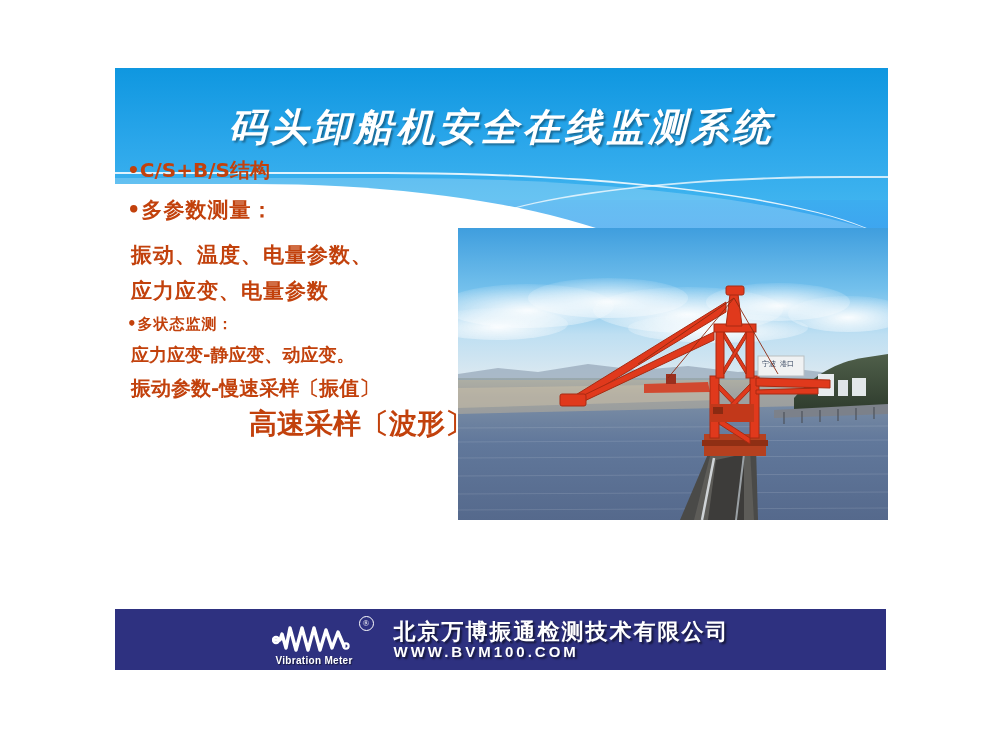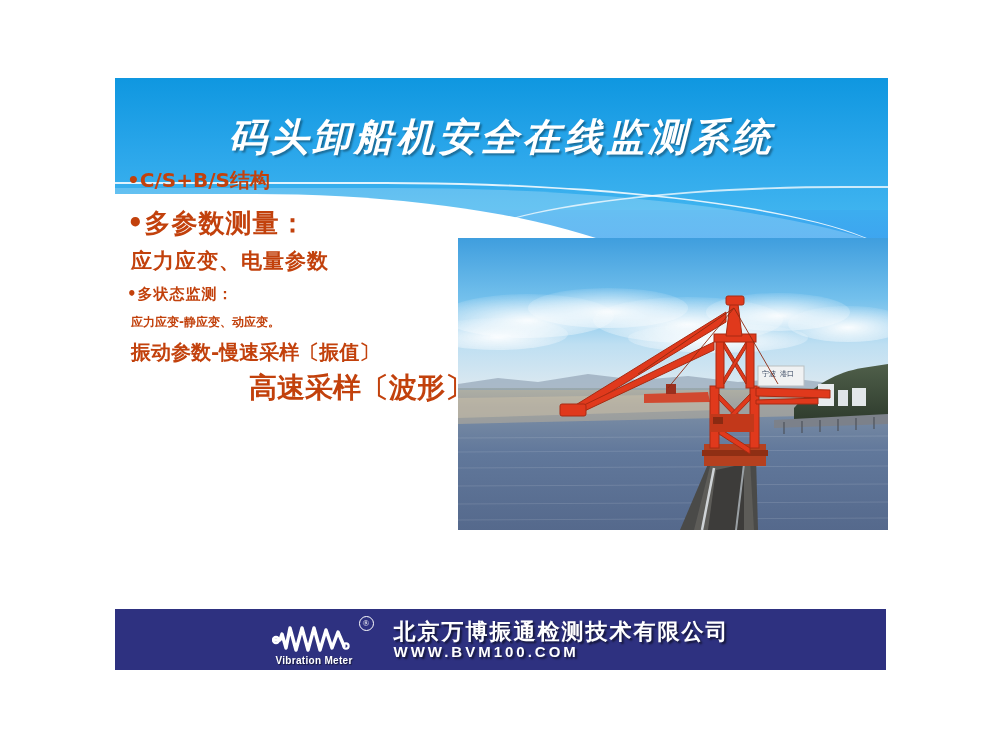--- a/index.html
+++ b/index.html
@@ -12,21 +12,21 @@
     height: 750px;
     position: relative;
     overflow: hidden;
     font-family: "Liberation Sans", "DejaVu Sans", sans-serif;
   }
 
   
   #slide {
     position: absolute;
     left: 115px;
-    top: 78px;
+    top: 68px;
     width: 773px;
     height: 476px;
     background: #ffffff;
     overflow: hidden;
   }
 
   
   .blue-band {
     position: absolute;
     left: 0; top: 0;
@@ -117,25 +117,25 @@
     z-index: 6;
   }
   .bline {
     color: #c2410c;
     font-weight: bold;
     font-family: "DejaVu Sans", "Liberation Sans", sans-serif;
     white-space: nowrap;
     line-height: 1.0;
   }
   .bline.b1   { font-size: 20px; margin-bottom: 20px; letter-spacing: 0px; }
-  .bline.b2   { font-size: 26px; margin-bottom: 15px; letter-spacing: 1px; }
+  .bline.b2   { font-size: 21px; margin-bottom: 24px; letter-spacing: 1px; }
   .bline.ind  { font-size: 21px; margin-bottom: 15px; letter-spacing: 1px; padding-left: 4px;}
   .bline.b3   { font-size: 21px; margin-bottom: 15px; letter-spacing: 1px; }
   .bline.b4   { font-size: 15px; margin-bottom: 14px; letter-spacing: 1px; }
-  .bline.b5   { font-size: 12px; margin-bottom: 14px; letter-spacing: 0px; padding-left: 4px;}
+  .bline.b5   { font-size: 18px; margin-bottom: 14px; letter-spacing: 0px; padding-left: 4px;}
   .bline.b6   { font-size: 20px; margin-bottom: 12px; letter-spacing: 0px; padding-left: 4px;}
   .bline.b7   { font-size: 28px; letter-spacing: 0px; padding-left: 118px; text-align: center; }
 
   
   .photo {
     position: absolute;
     left: 343px;
     top: 160px;
     width: 430px;
     height: 292px;
@@ -223,20 +223,21 @@
   <div class="swoosh-white"></div>
   <div class="swoosh-white2"></div>
   <div class="swoosh-line-a"></div>
   <div class="swoosh-line-b"></div>
 
   <div class="slide-title">码头卸船机安全在线监测系统</div>
 
   <div class="bullets">
     <div class="bline b1">•C/S+B/S结构</div>
     <div class="bline b2">•多参数测量：</div>
+    <div class="bline ind">振动、温度、电量参数、</div>
     <div class="bline ind">应力应变、电量参数</div>
     <div class="bline b4">•多状态监测：</div>
     <div class="bline b5">应力应变-静应变、动应变。</div>
     <div class="bline b6">振动参数-慢速采样〔振值〕</div>
     <div class="bline b7">高速采样〔波形〕</div>
   </div>
 
   <div class="photo">
     <svg width="430" height="292" viewBox="0 0 430 292">
       <defs>

